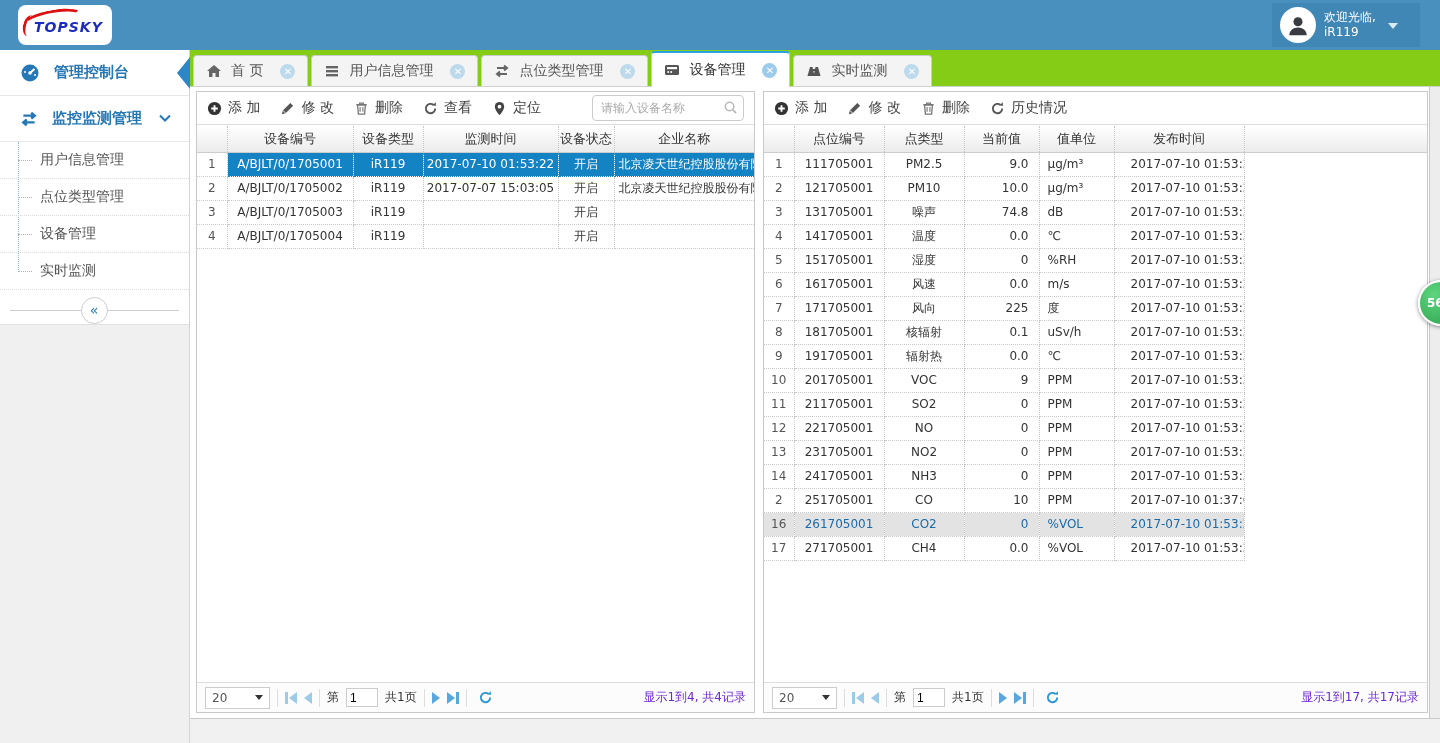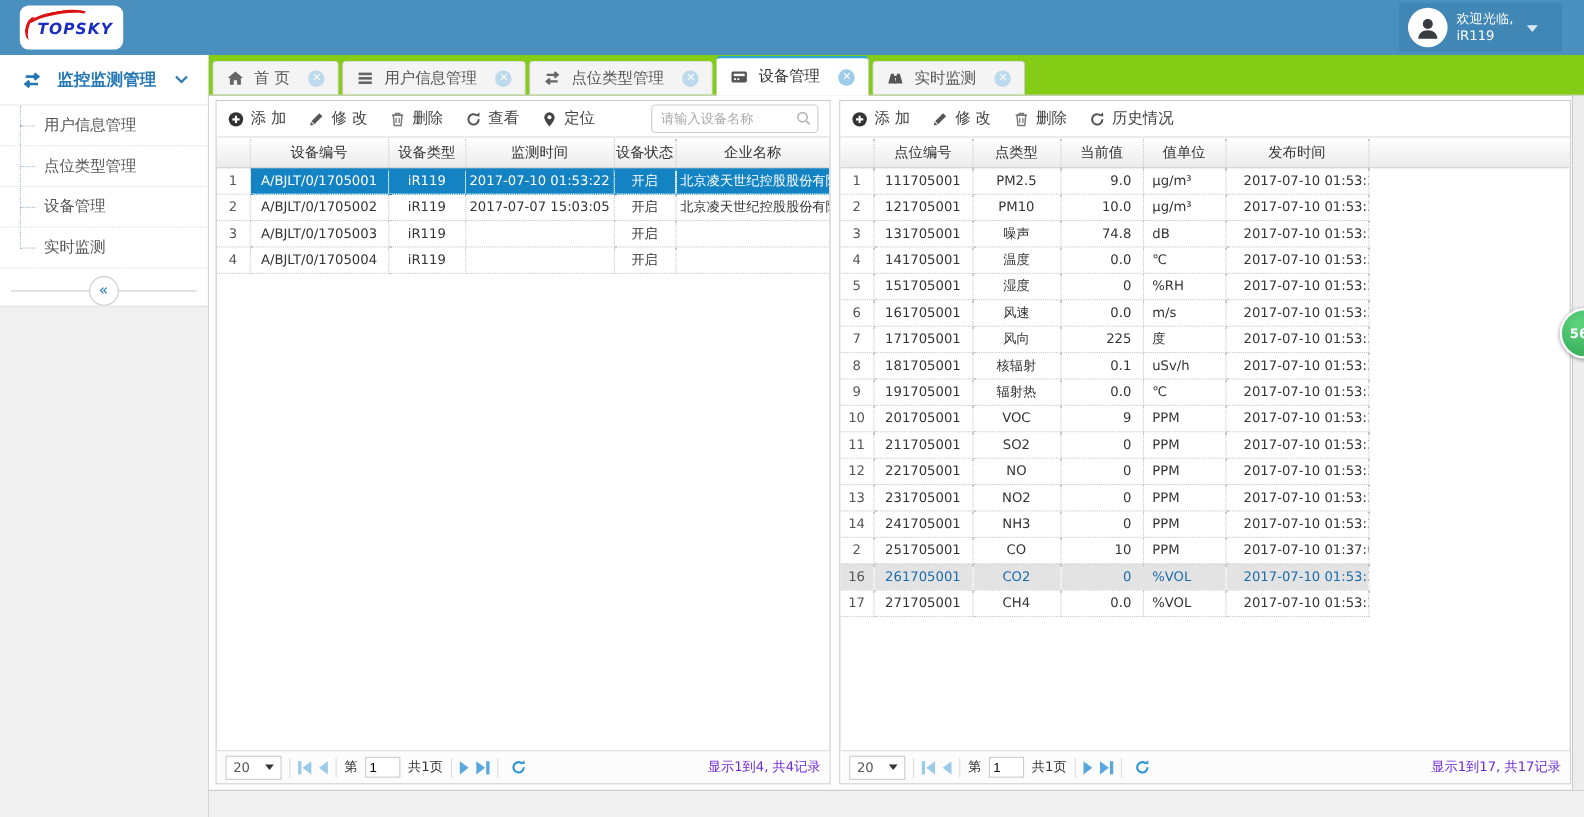--- a/index.html
+++ b/index.html
@@ -83,21 +83,21 @@
   #pointTable td:nth-child(4) { text-align:right; padding-right:10px; }
   #pointTable td:nth-child(5) { text-align:left; padding-left:8px; }
   #pointTable td:nth-child(6) { text-align:left; padding-left:16px; }
   tr.selected td:not(.rownum) { background:#1383c4; color:#fff; border-bottom-color:#1383c4; border-right-color:#3b99d0; }
   tr.highlight td:not(.filler) { background:#e3e3e3;margin-top:10px; }
   tr.highlight td:not(.rownum):not(.filler) { color:#1b6aaa; }
 
   
   .pager { position:absolute; left:0; right:0; bottom:0; height:30px; border-top:1px solid #ddd;
     background:#fcfcfc; display:flex; align-items:center; padding:0 8px; gap:7px; font-size:12px; color:#333; }
-  .psel { width:51px; height:22px; border:1px solid #ccc; background:#fff; display:flex; align-items:center;
+  .psel { width:65px; height:22px; border:1px solid #ccc; background:#fff; display:flex; align-items:center;
     justify-content:space-between; padding:0 6px; color:#555; cursor:pointer; }
   .psel-caret { width:0; height:0; border:4px solid transparent; border-top:5px solid #333; margin-top:4px; }
   .psep { width:1px; height:18px; background:#ddd; }
   .parrow { display:flex; align-items:center; cursor:pointer; gap:1px; }
   .tri-l { width:0; height:0; border:6px solid transparent; border-left:0; }
   .tri-r { width:0; height:0; border:6px solid transparent; border-right:0; }
   .pale .tri-l { border-right:8px solid #9ccbe9; } .live .tri-r { border-left:8px solid #58a8de; }
   .pbar { width:3px; height:12px; }
   .pale .pbar { background:#9ccbe9; } .live .pbar { background:#58a8de; }
   .pinput { width:32px; height:19px; border:1px solid #ccc; font-size:12px; padding:1px 3px; outline:none; }
@@ -205,20 +205,27 @@
         </svg>
       </span>
     <span class="welcome">
       <span>欢迎光临,</span><br><span>iR119</span>
     </span>
     <span class="user-caret"></span>
   </div>
 </div>
 
 <div class="sidebar">
+  <div class="side-group">
+    <svg width="20" height="20">
+        <use href="#i-dash"></use>
+      </svg>
+    <span>管理控制台</span>
+    <span class="side-pointer"></span>
+  </div>
   <div class="side-group">
     <svg width="18" height="18">
         <use href="#i-swap-blue"></use>
       </svg>
     <span>监控监测管理</span>
     <svg class="side-chevron" width="12" height="8">
         <use href="#i-chev-down"></use>
       </svg>
   </div>
   <div class="side-subs">

